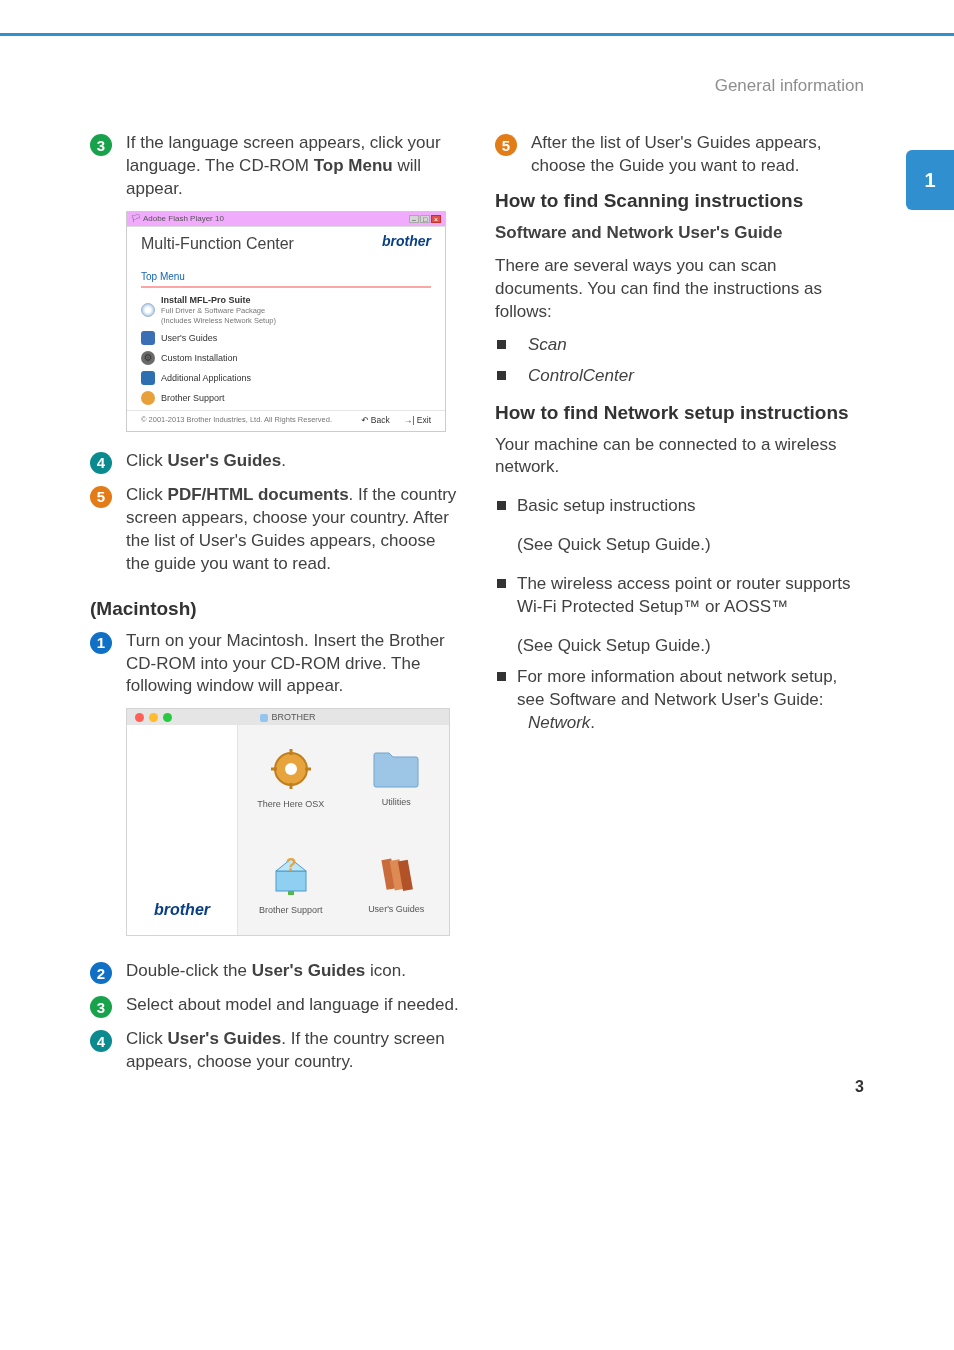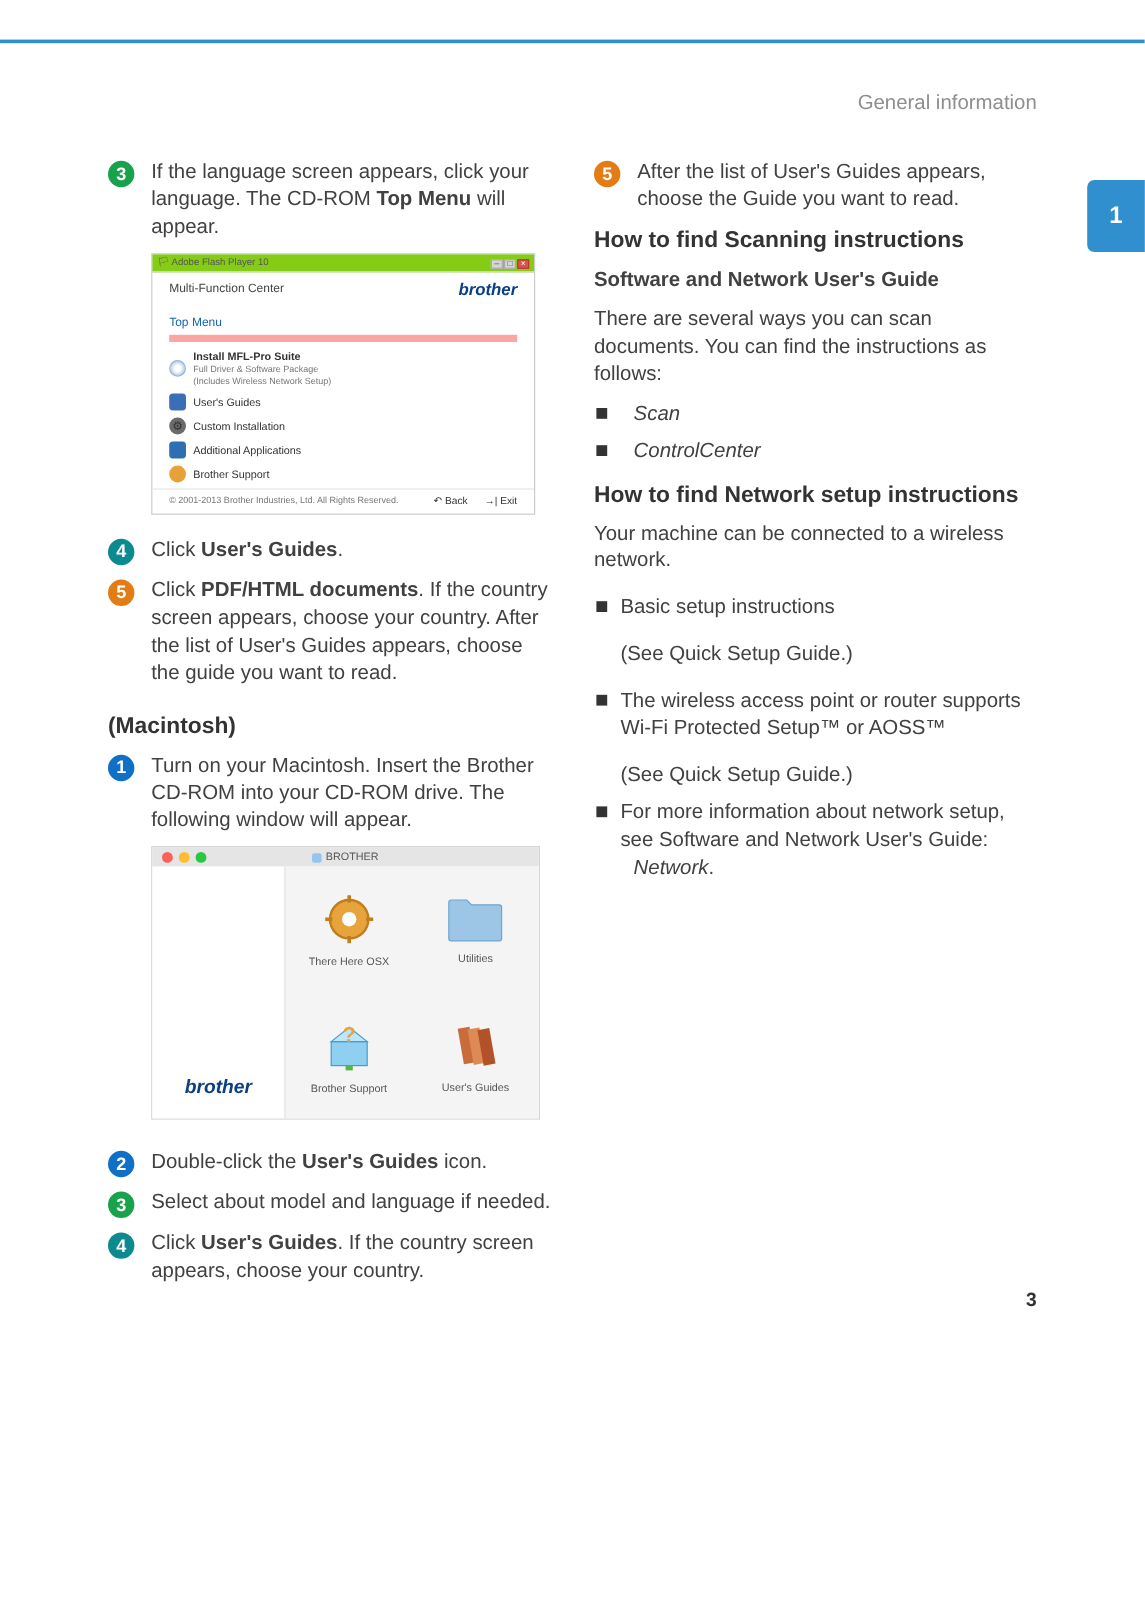--- a/index.html
+++ b/index.html
@@ -23,28 +23,28 @@
   .bullets li::before { content: ""; position: absolute; left: 2px; top: 6px; width: 9px; height: 9px; background: #333; }
   .sub { display: block; margin-top: 16px; }
   .bold { font-weight: bold; }
   .italic { font-style: italic; margin-left: 11px; }
   .page-num { position: absolute; bottom: 28px; right: 90px; font-size: 16px; font-weight: bold; color: #333; }
 
   .section-tab { position: absolute; right: 0; top: 150px; width: 48px; height: 60px; background: #2f8fcf; border-radius: 6px 0 0 6px; color: #fff; display: flex; align-items: center; justify-content: center; font-size: 20px; font-weight: bold; }
 
   
   .shot-win { width: 320px; border: 1px solid #ccc; margin: 10px 0 18px 36px; background: #fff; font-size: 9px; }
-  .shot-win .bar { display:flex; align-items:center; justify-content:space-between; background:#84cc16; border-bottom:1px solid #ddd; padding:2px 4px; }
+  .shot-win .bar { display:flex; align-items:center; justify-content:space-between; background:#f0abfc; border-bottom:1px solid #ddd; padding:2px 4px; }
   .shot-win .bar .wbtns span{ display:inline-block; width:10px; height:8px; background:#d5d5d5; border:1px solid #aaa; margin-left:1px; font-size:7px; line-height:7px; text-align:center;}
   .shot-win .bar .wbtns span:last-child{ background:#d9534f; border-color:#c9302c; color:#fff;}
   .shot-win .body { position:relative; padding:8px 14px 2px 14px; }
   .shot-win .brand { position:absolute; right:14px; top:6px; color:#0a3f84; font-weight:bold; font-size:14px; font-style:italic; }
-  .shot-win .mfc { font-size:10px; color:#444; }
+  .shot-win .mfc { font-size:16px; color:#444; }
   .shot-win .tm { color:#1565b3; font-size:10px; margin:18px 0 4px 0; }
-  .shot-win .menu { border-top:6px solid #fca5a5; padding-top:4px; }
+  .shot-win .menu { border-top:2px solid #fca5a5; padding-top:4px; }
   .shot-win .item { display:flex; align-items:center; gap:6px; padding:3px 0; font-size:9px; color:#333; }
   .shot-win .item .ic { width:14px; height:14px; border-radius:3px; display:flex; align-items:center; justify-content:center; font-size:10px; }
   .shot-win .ftr { display:flex; justify-content:space-between; align-items:center; border-top:1px solid #e6e6e6; padding:4px 14px 6px 14px; font-size:7.5px; color:#777; }
   .shot-win .ftr .btns span { margin-left:12px; color:#333; font-size:8.5px; }
   .mfl-title { font-weight:bold; font-size:9px; }
   .mfl-sub { font-size:7.5px; color:#777; line-height:1; }
 
   
   .shot-mac { width: 324px; margin: 10px 0 10px 36px; border:1px solid #d4d4d4; background:#fff; }
   .shot-mac .bar { height:16px; background:#e5e5e5; display:flex; align-items:center; gap:5px; padding:0 8px; position:relative;}

